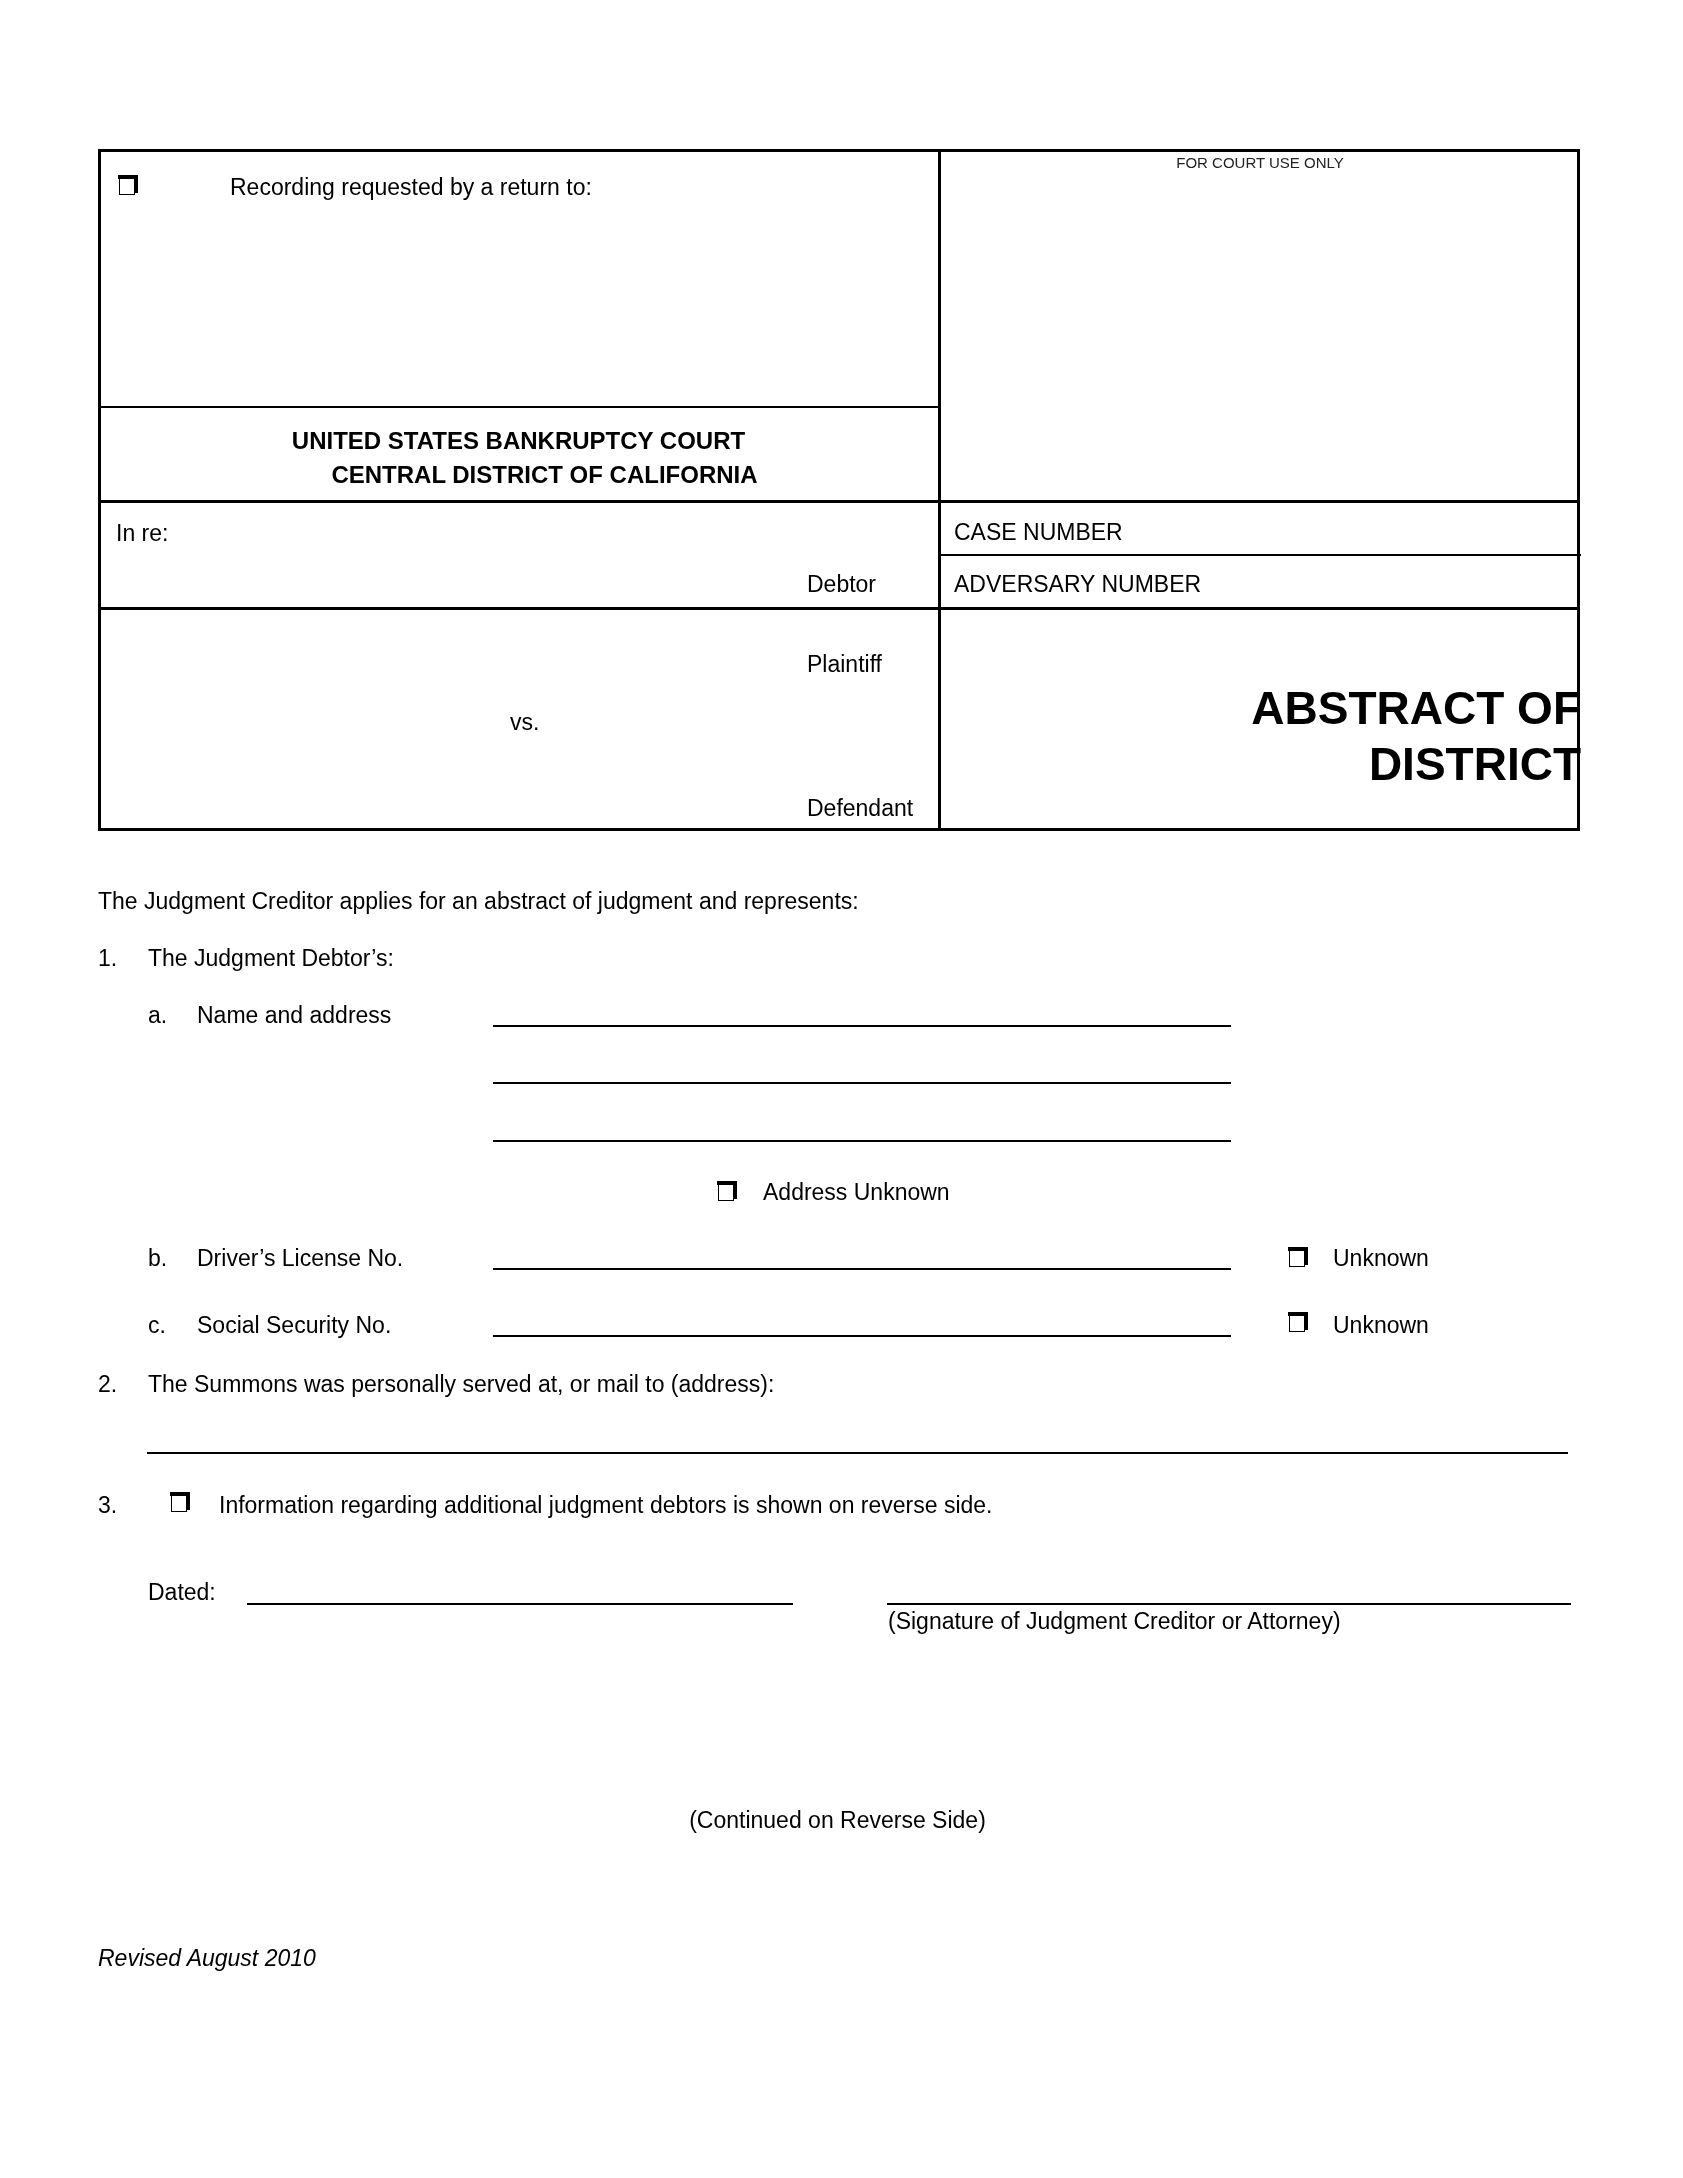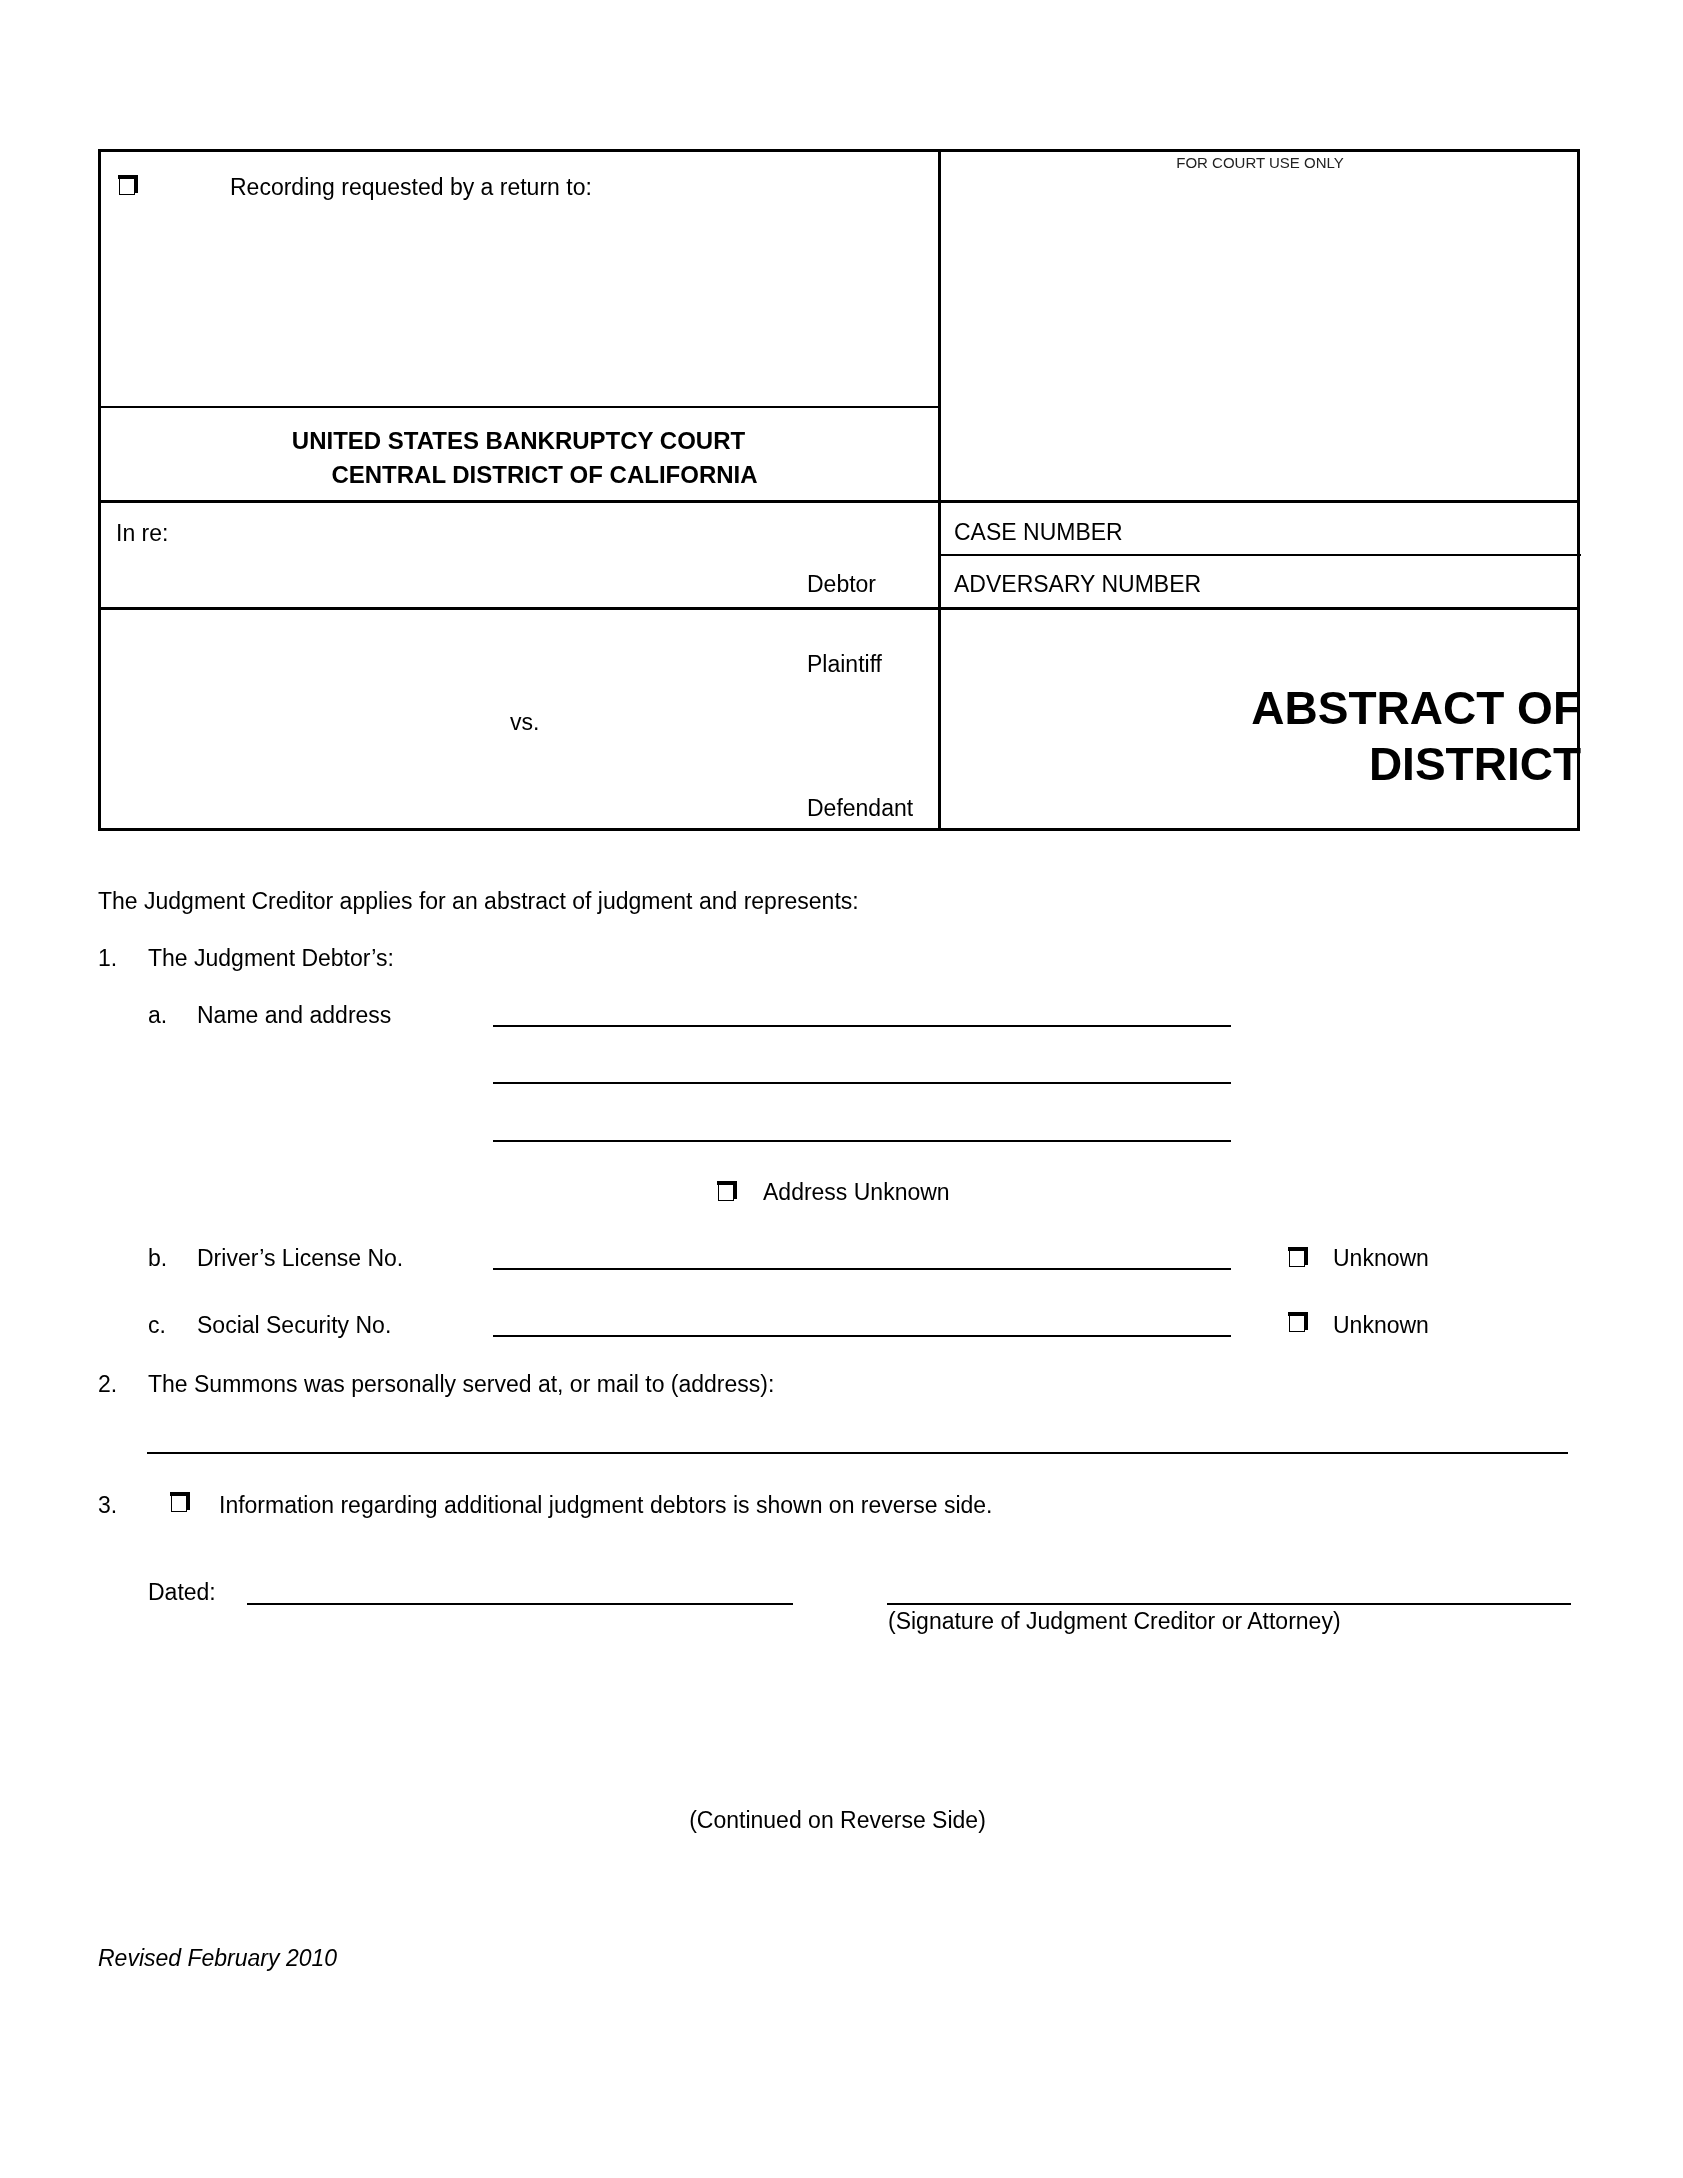--- a/index.html
+++ b/index.html
@@ -95,14 +95,14 @@
 <div class="abs t" style="left:98px; top:1492px;">3.</div>
 <div class="chk" style="left:171px; top:1495px;"></div>
 <div class="abs t" style="left:219px; top:1492px;">Information regarding additional judgment debtors is shown on reverse side.</div>
 
 <div class="abs t" style="left:148px; top:1579px;">Dated:</div>
 <div class="hline" style="left:247px; top:1603px; width:546px;"></div>
 <div class="hline" style="left:887px; top:1603px; width:684px;"></div>
 <div class="abs t" style="left:888px; top:1608px;">(Signature of Judgment Creditor or Attorney)</div>
 
 <div class="abs t" style="left:0; width:1675px; text-align:center; top:1807px;">(Continued on Reverse Side)</div>
-<div class="abs t ital" style="left:98px; top:1945px;">Revised February 2010</div>
+<div class="abs t ital" style="left:98px; top:1945px;">Revised August 2010</div>
 
 
 </body></html>

